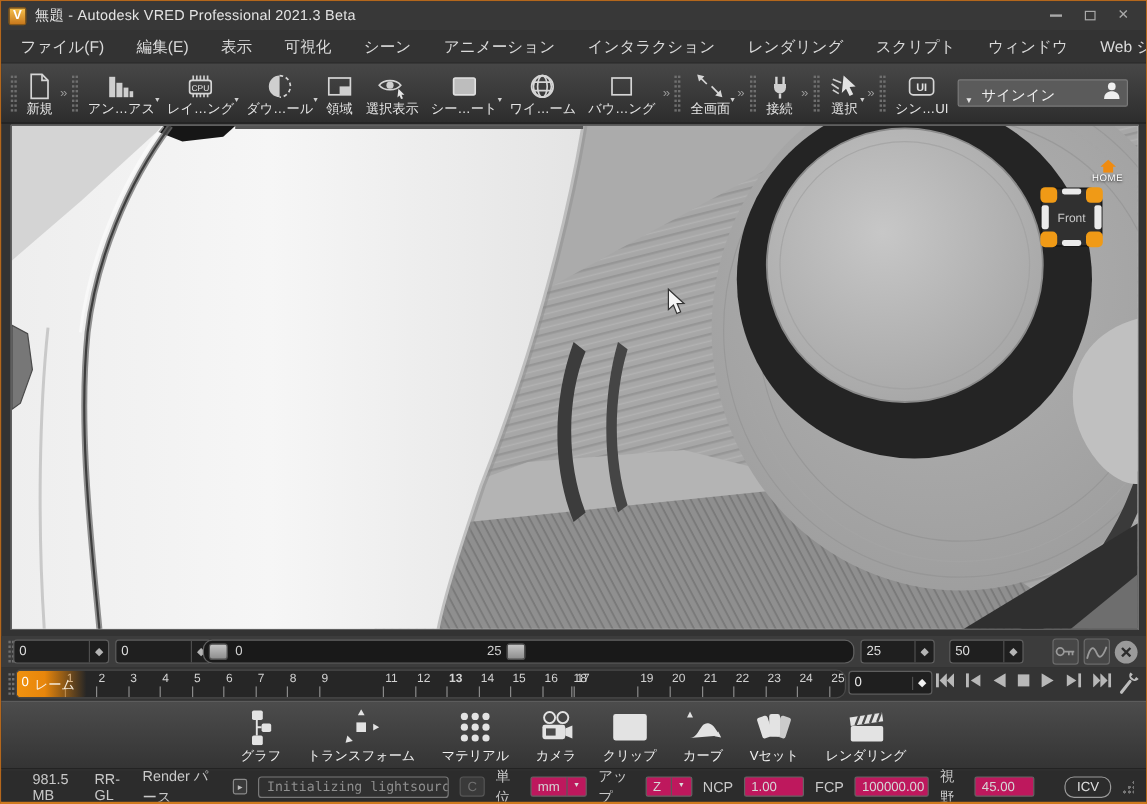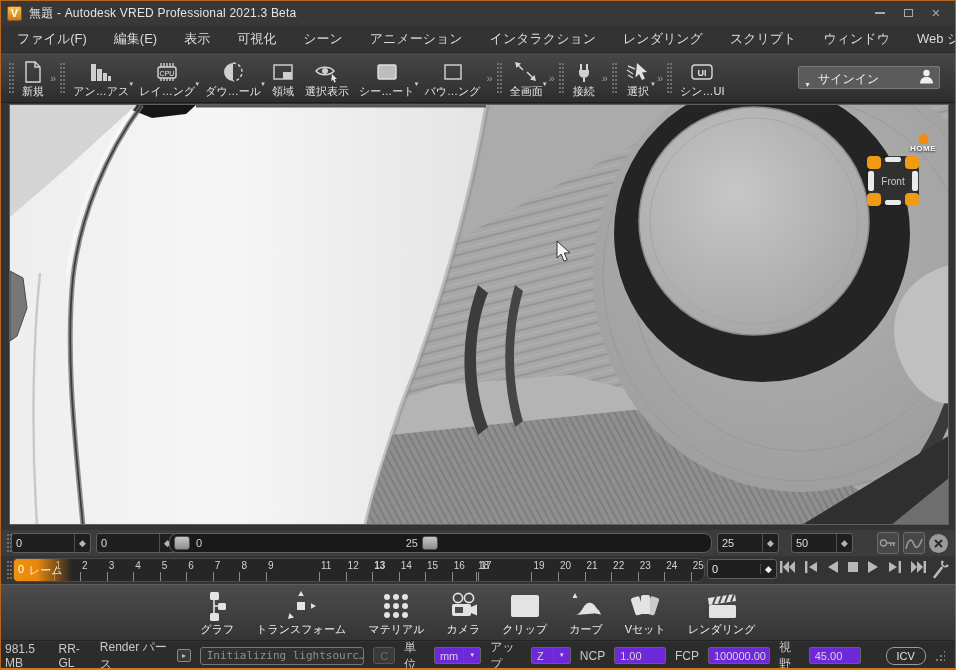--- a/index.html
+++ b/index.html
@@ -27,21 +27,21 @@
   .dd{position:absolute;right:-1px;top:24px;font-size:6px;color:#d0d0d0;}
   .ticon svg{stroke:#d6d6d6;fill:none;stroke-width:1.4;}
   .signin{margin-left:auto;margin-right:10px;width:142px;height:23px;background:#5b5b5b;border:1px solid #7a7a7a;border-radius:2px;display:flex;align-items:flex-end;padding:0 5px;}
   .signin .sarr{font-size:7px;color:#e3e3e3;margin-right:7px;}
   .signin .slabel{font-size:12px;color:#f0f0f0;flex:1;}
   
   .viewport{position:absolute;left:8px;top:103px;width:940px;height:421px;border:1px solid #5f5f5f;background:#cfcfcf;overflow:hidden;}
   .viewport > svg.render{position:absolute;left:0;top:0;}
   .viewcube{position:absolute;left:848px;top:28px;width:84px;height:78px;}
   .vc-home{position:absolute;right:6px;top:0;display:flex;flex-direction:column;align-items:center;}
-  .vc-home .hlabel{font-size:8px;font-weight:bold;color:#fff;text-shadow:0 1px 2px #222;letter-spacing:.5px;}
+  .vc-home .hlabel{font-size:8px;font-weight:normal;color:#fff;text-shadow:0 1px 2px #222;letter-spacing:.5px;}
   .vc-cube{position:absolute;left:6px;top:22px;}
   
   .tl1{position:absolute;left:0;top:529px;right:0;height:26px;background:#3c3c3c;}
   .tl2{position:absolute;left:0;top:555px;right:0;height:28px;background:#343434;}
   .spin{position:absolute;height:20px;top:3px;background:#1f1f1f;border:1px solid #5e5e5e;border-radius:3px;display:flex;align-items:center;justify-content:space-between;padding:0 4px;font-size:11px;color:#dcdcdc;}
   .spin .sd{border-left:1px solid #4e4e4e;padding-left:4px;color:#b5b5b5;font-size:9px;line-height:18px;}
   .rtrack{position:absolute;left:168px;top:3px;width:543px;height:20px;background:#191919;border:1px solid #616161;border-radius:8px;}
   .rhandle{position:absolute;top:2px;width:16px;height:14px;background:linear-gradient(#c6c6c6,#8d8d8d);border:1px solid #4f4f4f;border-radius:3px;}
   .rlab{position:absolute;top:3px;font-size:11px;color:#cfcfcf;}
   .sqbtn{position:absolute;top:2px;width:22px;height:22px;background:#474747;border:1px solid #6b6b6b;border-radius:3px;display:flex;align-items:center;justify-content:center;}
@@ -59,22 +59,22 @@
   .transport{position:absolute;left:779px;top:5px;display:flex;gap:9px;align-items:center;}
   .tpbtn{display:flex;align-items:center;justify-content:center;}
   .tpbtn svg{fill:#b8b8b8;}
   .wrench{position:absolute;right:3px;top:0px;}
   
   .modulebar{position:absolute;left:0;top:583px;right:0;height:57px;background:linear-gradient(#4c4c4c,#343434);border-top:1px solid #5c5c5c;border-bottom:1px solid #232323;display:flex;align-items:flex-end;justify-content:center;gap:22px;padding-bottom:3px;}
   .module{display:flex;flex-direction:column;align-items:center;gap:1px;}
   .module .mlabel{font-size:11px;color:#f0f0f0;white-space:nowrap;}
   .module svg{fill:#e3e3e3;stroke:none;}
   
-  .statusbar{position:absolute;left:0;top:641px;right:0;height:27px;background:#2c2c2c;display:flex;align-items:center;padding:0 10px 0 4px;font-size:12px;color:#c9c9c9;gap:9px;}
-  .sfield{height:17px;background:#6d28d9;border:1px solid #636363;border-radius:2px;font-size:11px;color:#d6d6d6;display:flex;align-items:center;padding:0 5px;}
+  .statusbar{position:absolute;left:0;top:641px;right:0;height:27px;background:#2c2c2c;display:flex;align-items:center;padding:0 10px 0 26px;font-size:12px;color:#c9c9c9;gap:9px;}
+  .sfield{height:17px;background:#be185d;border:1px solid #636363;border-radius:2px;font-size:11px;color:#d6d6d6;display:flex;align-items:center;padding:0 5px;}
   .smsg{width:188px;height:18px;background:#303030;border:1px solid #787878;border-radius:3px;color:#8f8f8f;font-family:"DejaVu Sans Mono","Liberation Mono",monospace;font-size:11px;display:flex;align-items:center;padding:0 6px;overflow:hidden;white-space:nowrap;}
   .sdrop{gap:5px;}
   .sdrop .da{font-size:6px;color:#ddd;border-left:1px solid #5a5a5a;padding-left:5px;line-height:15px;}
   .cbtn{width:25px;height:17px;background:#3a3a3a;border:1px solid #565656;border-radius:3px;color:#6f6f6f;font-size:11px;display:flex;align-items:center;justify-content:center;}
   .console-ic{width:15px;height:13px;border:1px solid #8a8a8a;border-radius:2px;background:#3a3a3a;color:#bdbdbd;font-size:8px;line-height:11px;text-align:center;}
   .icv{width:46px;height:18px;border:1px solid #9a9a9a;border-radius:8px;font-size:11px;color:#e0e0e0;display:flex;align-items:center;justify-content:center;margin-left:16px;}
   .grip{margin-left:auto;width:12px;height:12px;background:
     radial-gradient(circle 1.3px at 2px 10px,#777 1.2px,transparent 1.4px),
     radial-gradient(circle 1.3px at 6px 10px,#777 1.2px,transparent 1.4px),
     radial-gradient(circle 1.3px at 10px 10px,#777 1.2px,transparent 1.4px),
@@ -188,20 +188,31 @@
       <span class="tlabel">選択表示</span>
     </div>
     <div class="tbtn">
       <span class="ticon">
           <svg width="24" height="24" viewBox="0 0 24 24">
             <rect x="3" y="5" width="18" height="14" rx="1.5" fill="#bdbdbd" stroke="#e0e0e0"></rect>
           </svg>
         </span>
       <span class="tlabel">シー…ート</span>
       <span class="dd">▼</span>
+    </div>
+    <div class="tbtn">
+      <span class="ticon">
+          <svg width="24" height="24" viewBox="0 0 24 24">
+            <circle cx="12" cy="12" r="9"></circle>
+            <ellipse cx="12" cy="12" rx="4" ry="9"></ellipse>
+            <path d="M3.5,8.5 h17 M3.5,15.5 h17"></path>
+            <ellipse cx="12" cy="12" rx="7.5" ry="9"></ellipse>
+          </svg>
+        </span>
+      <span class="tlabel">ワイ…ーム</span>
     </div>
     <div class="tbtn">
       <span class="ticon">
           <svg width="24" height="24" viewBox="0 0 24 24">
             <rect x="4" y="5" width="16" height="14"></rect>
           </svg>
         </span>
       <span class="tlabel">バウ…ング</span>
     </div>
     <span class="chev">»</span>

